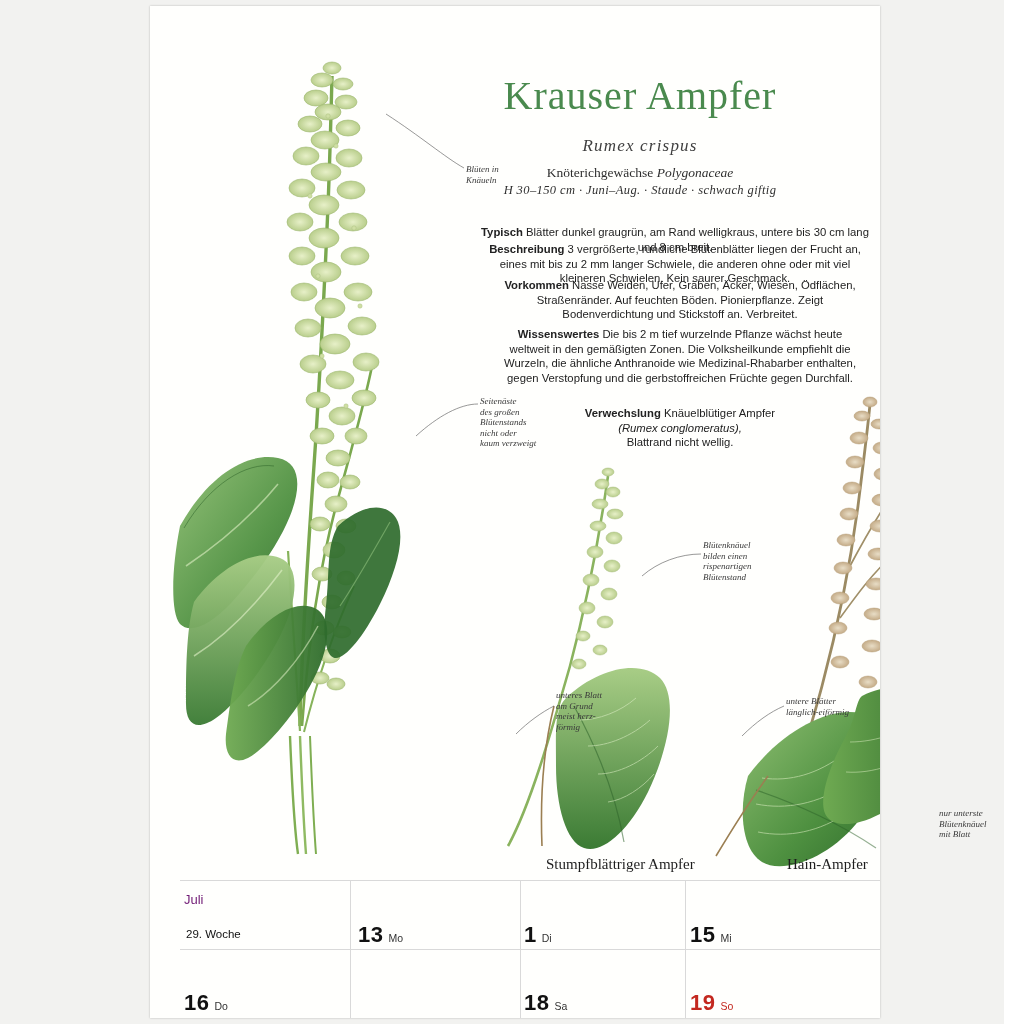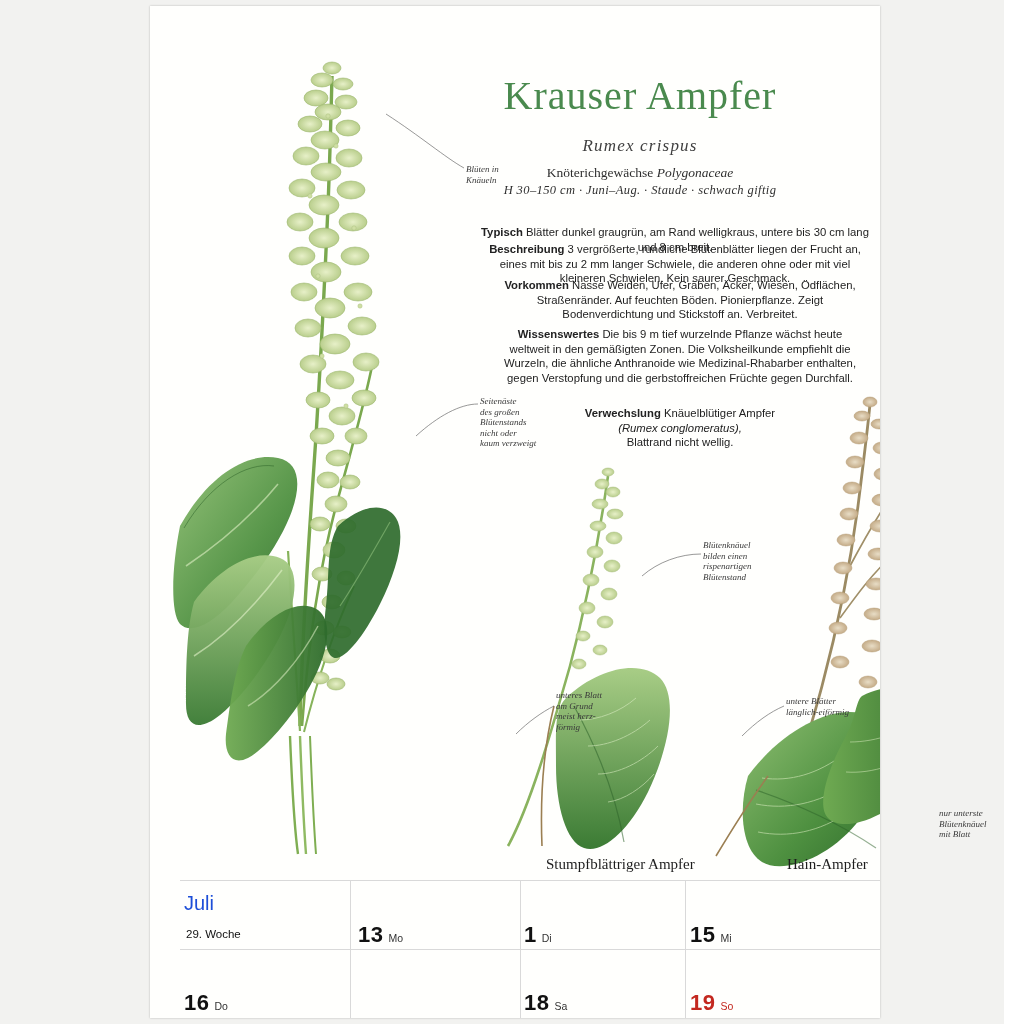--- a/index.html
+++ b/index.html
@@ -133,22 +133,22 @@
   .cal-row-sep {
     position: absolute;
     left: 30px;
     width: 700px;
     border-top: 1px solid #d9d9d9;
   }
   .month {
     position: absolute;
     left: 34px;
     top: 12px;
-    font-size: 20px;
-    color: #1d4ed8;
+    font-size: 13px;
+    color: #701a75;
   }
   .week {
     position: absolute;
     left: 36px;
     top: 48px;
     font-size: 11.5px;
     color: #111;
   }
   .daycell {
     position: absolute;
@@ -426,21 +426,21 @@
       <span>3 vergrößerte, rundliche Blütenblätter liegen der Frucht an, eines mit bis zu 2 mm langer Schwiele, die anderen ohne oder mit viel kleineren Schwielen. Kein saurer Geschmack.</span>
     </div>
 
     <div class="para p-vork">
       <b>Vorkommen</b>
       <span>Nasse Weiden, Ufer, Gräben, Äcker, Wiesen, Ödflächen, Straßenränder. Auf feuchten Böden. Pionierpflanze. Zeigt Bodenverdichtung und Stickstoff an. Verbreitet.</span>
     </div>
 
     <div class="para p-wissen">
       <b>Wissenswertes</b>
-      <span>Die bis 9 m tief wurzelnde Pflanze wächst heute weltweit in den gemäßigten Zonen. Die Volksheilkunde empfiehlt die Wurzeln, die ähnliche Anthranoide wie Medizinal-Rhabarber enthalten, gegen Verstopfung und die gerbstoffreichen Früchte gegen Durchfall.</span>
+      <span>Die bis 2 m tief wurzelnde Pflanze wächst heute weltweit in den gemäßigten Zonen. Die Volksheilkunde empfiehlt die Wurzeln, die ähnliche Anthranoide wie Medizinal-Rhabarber enthalten, gegen Verstopfung und die gerbstoffreichen Früchte gegen Durchfall.</span>
     </div>
 
     <div class="para p-verw">
       <b>Verwechslung</b>
       <span>Knäuelblütiger Ampfer</span><br>
       <i>(Rumex conglomeratus),</i><br>
       <span>Blattrand nicht wellig.</span>
     </div>
 
     <div class="annot a1" style="white-space:pre-line">Blüten in

